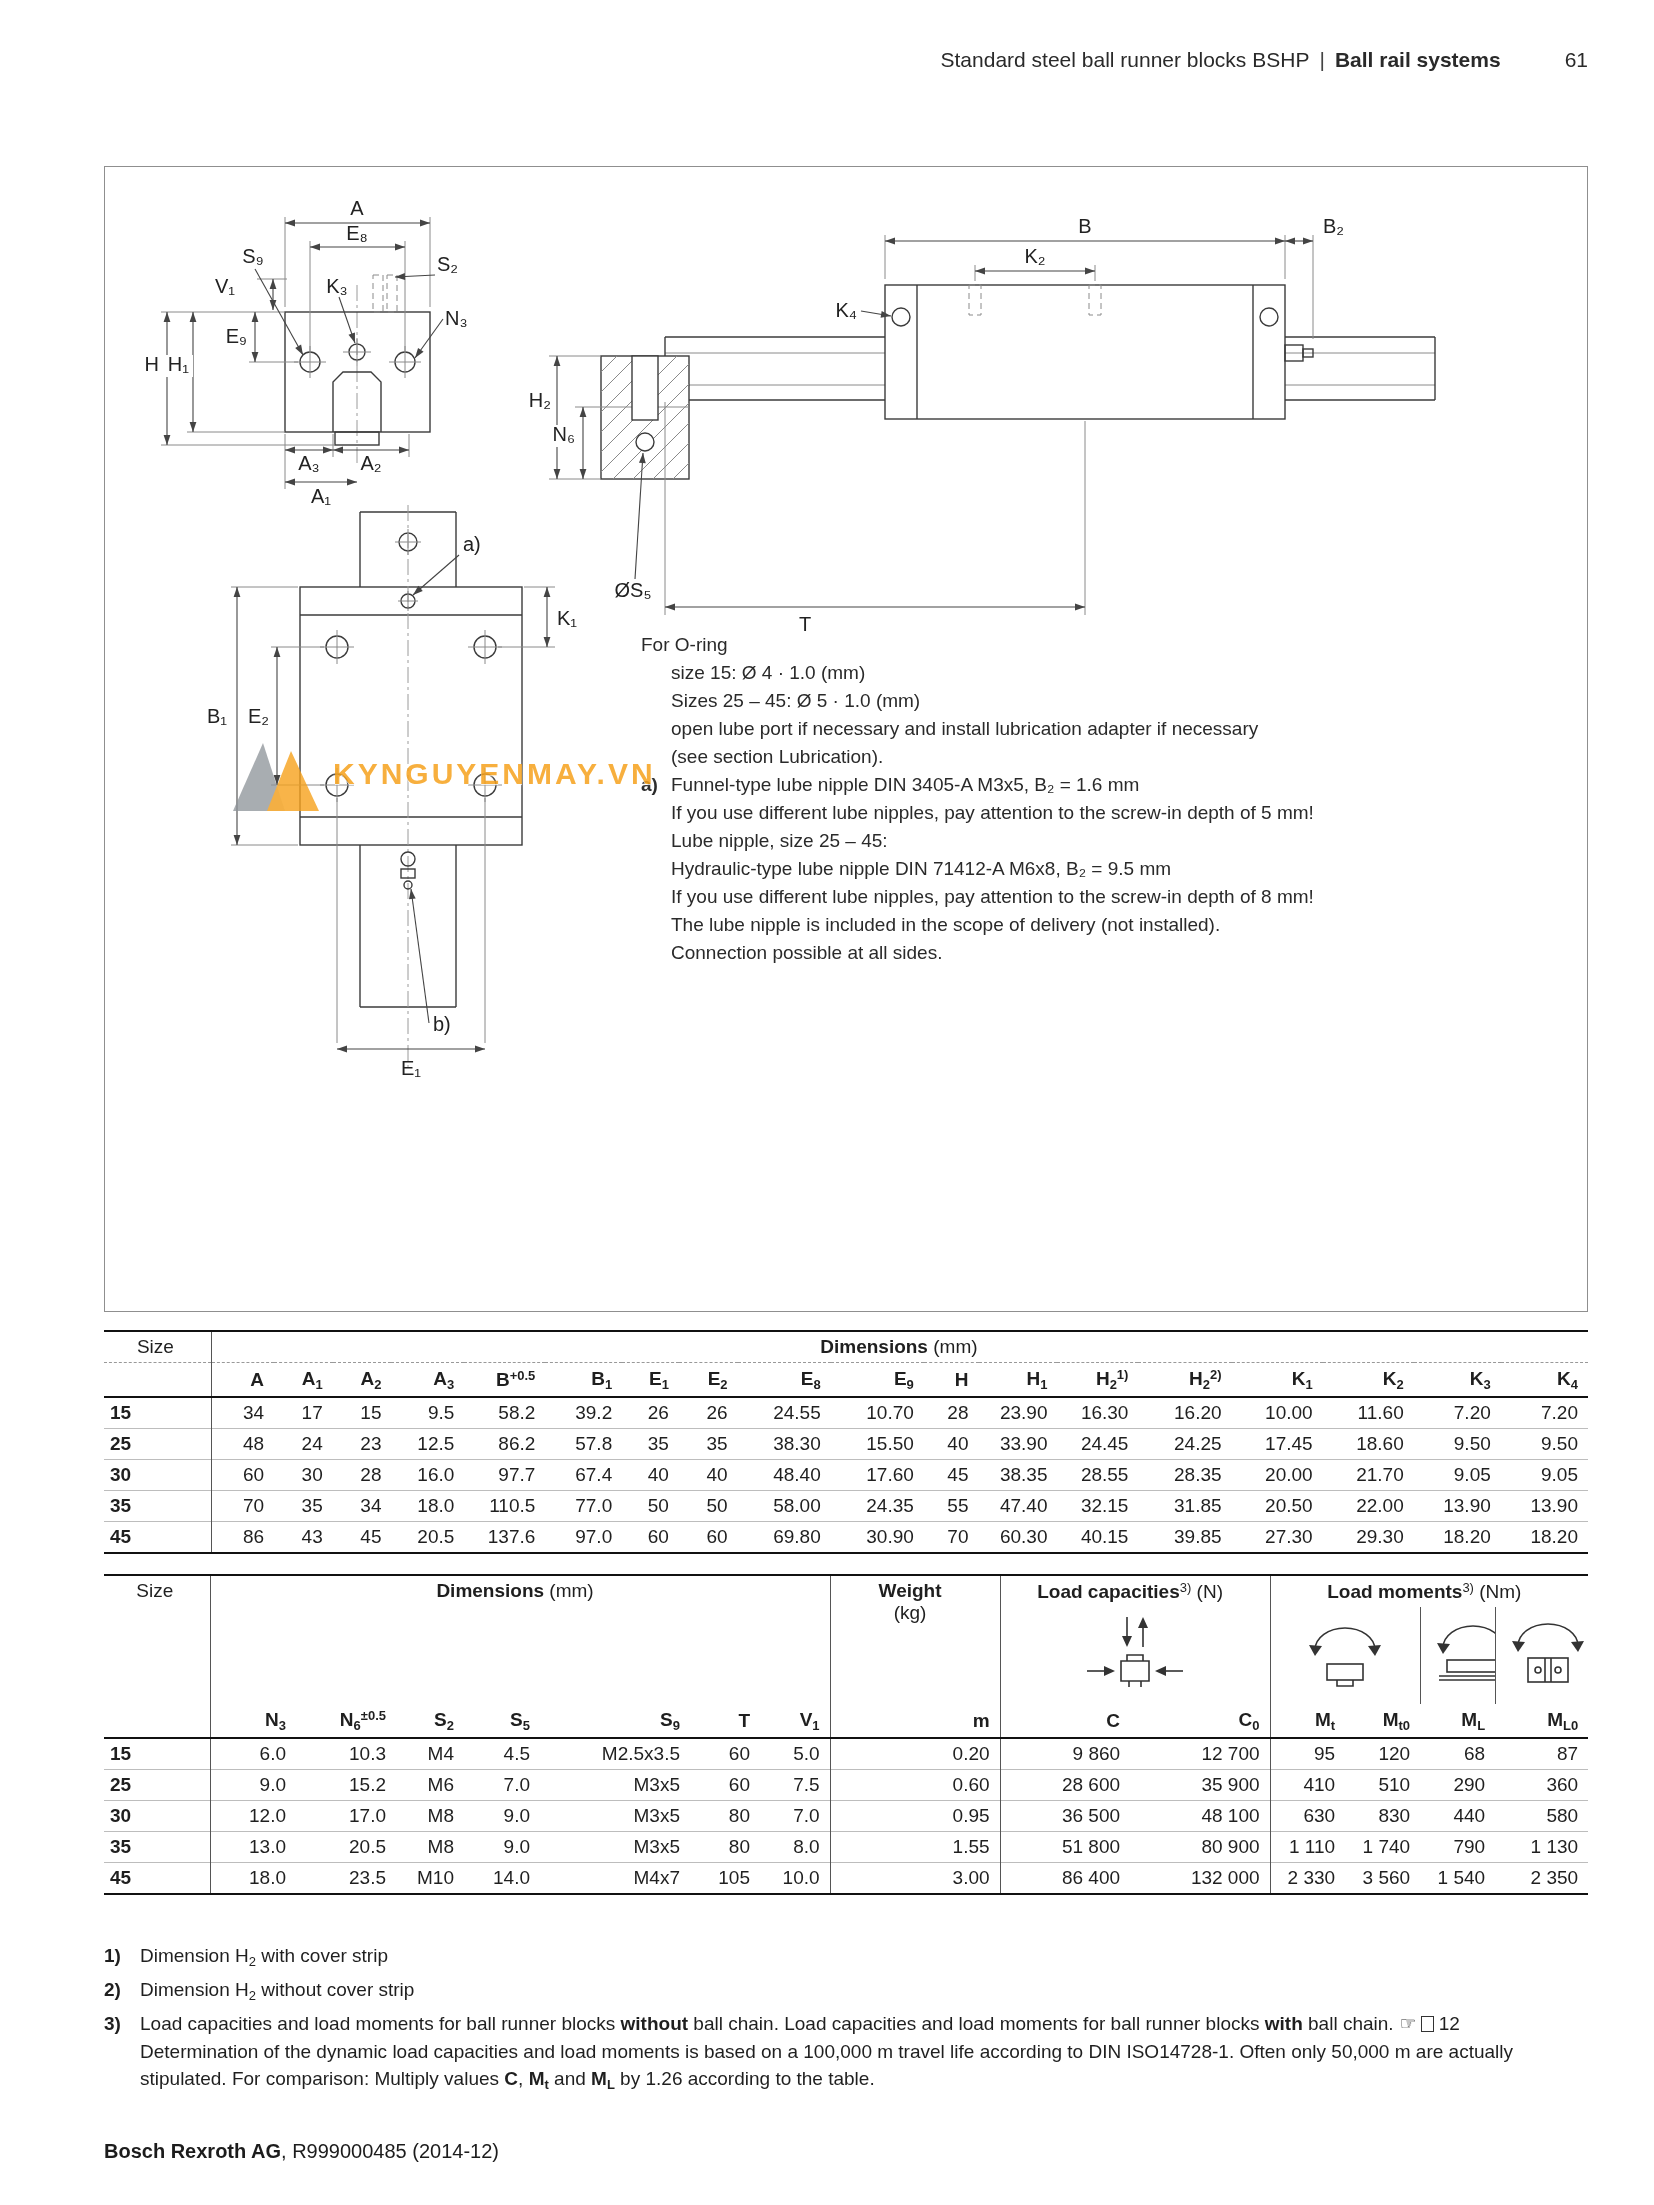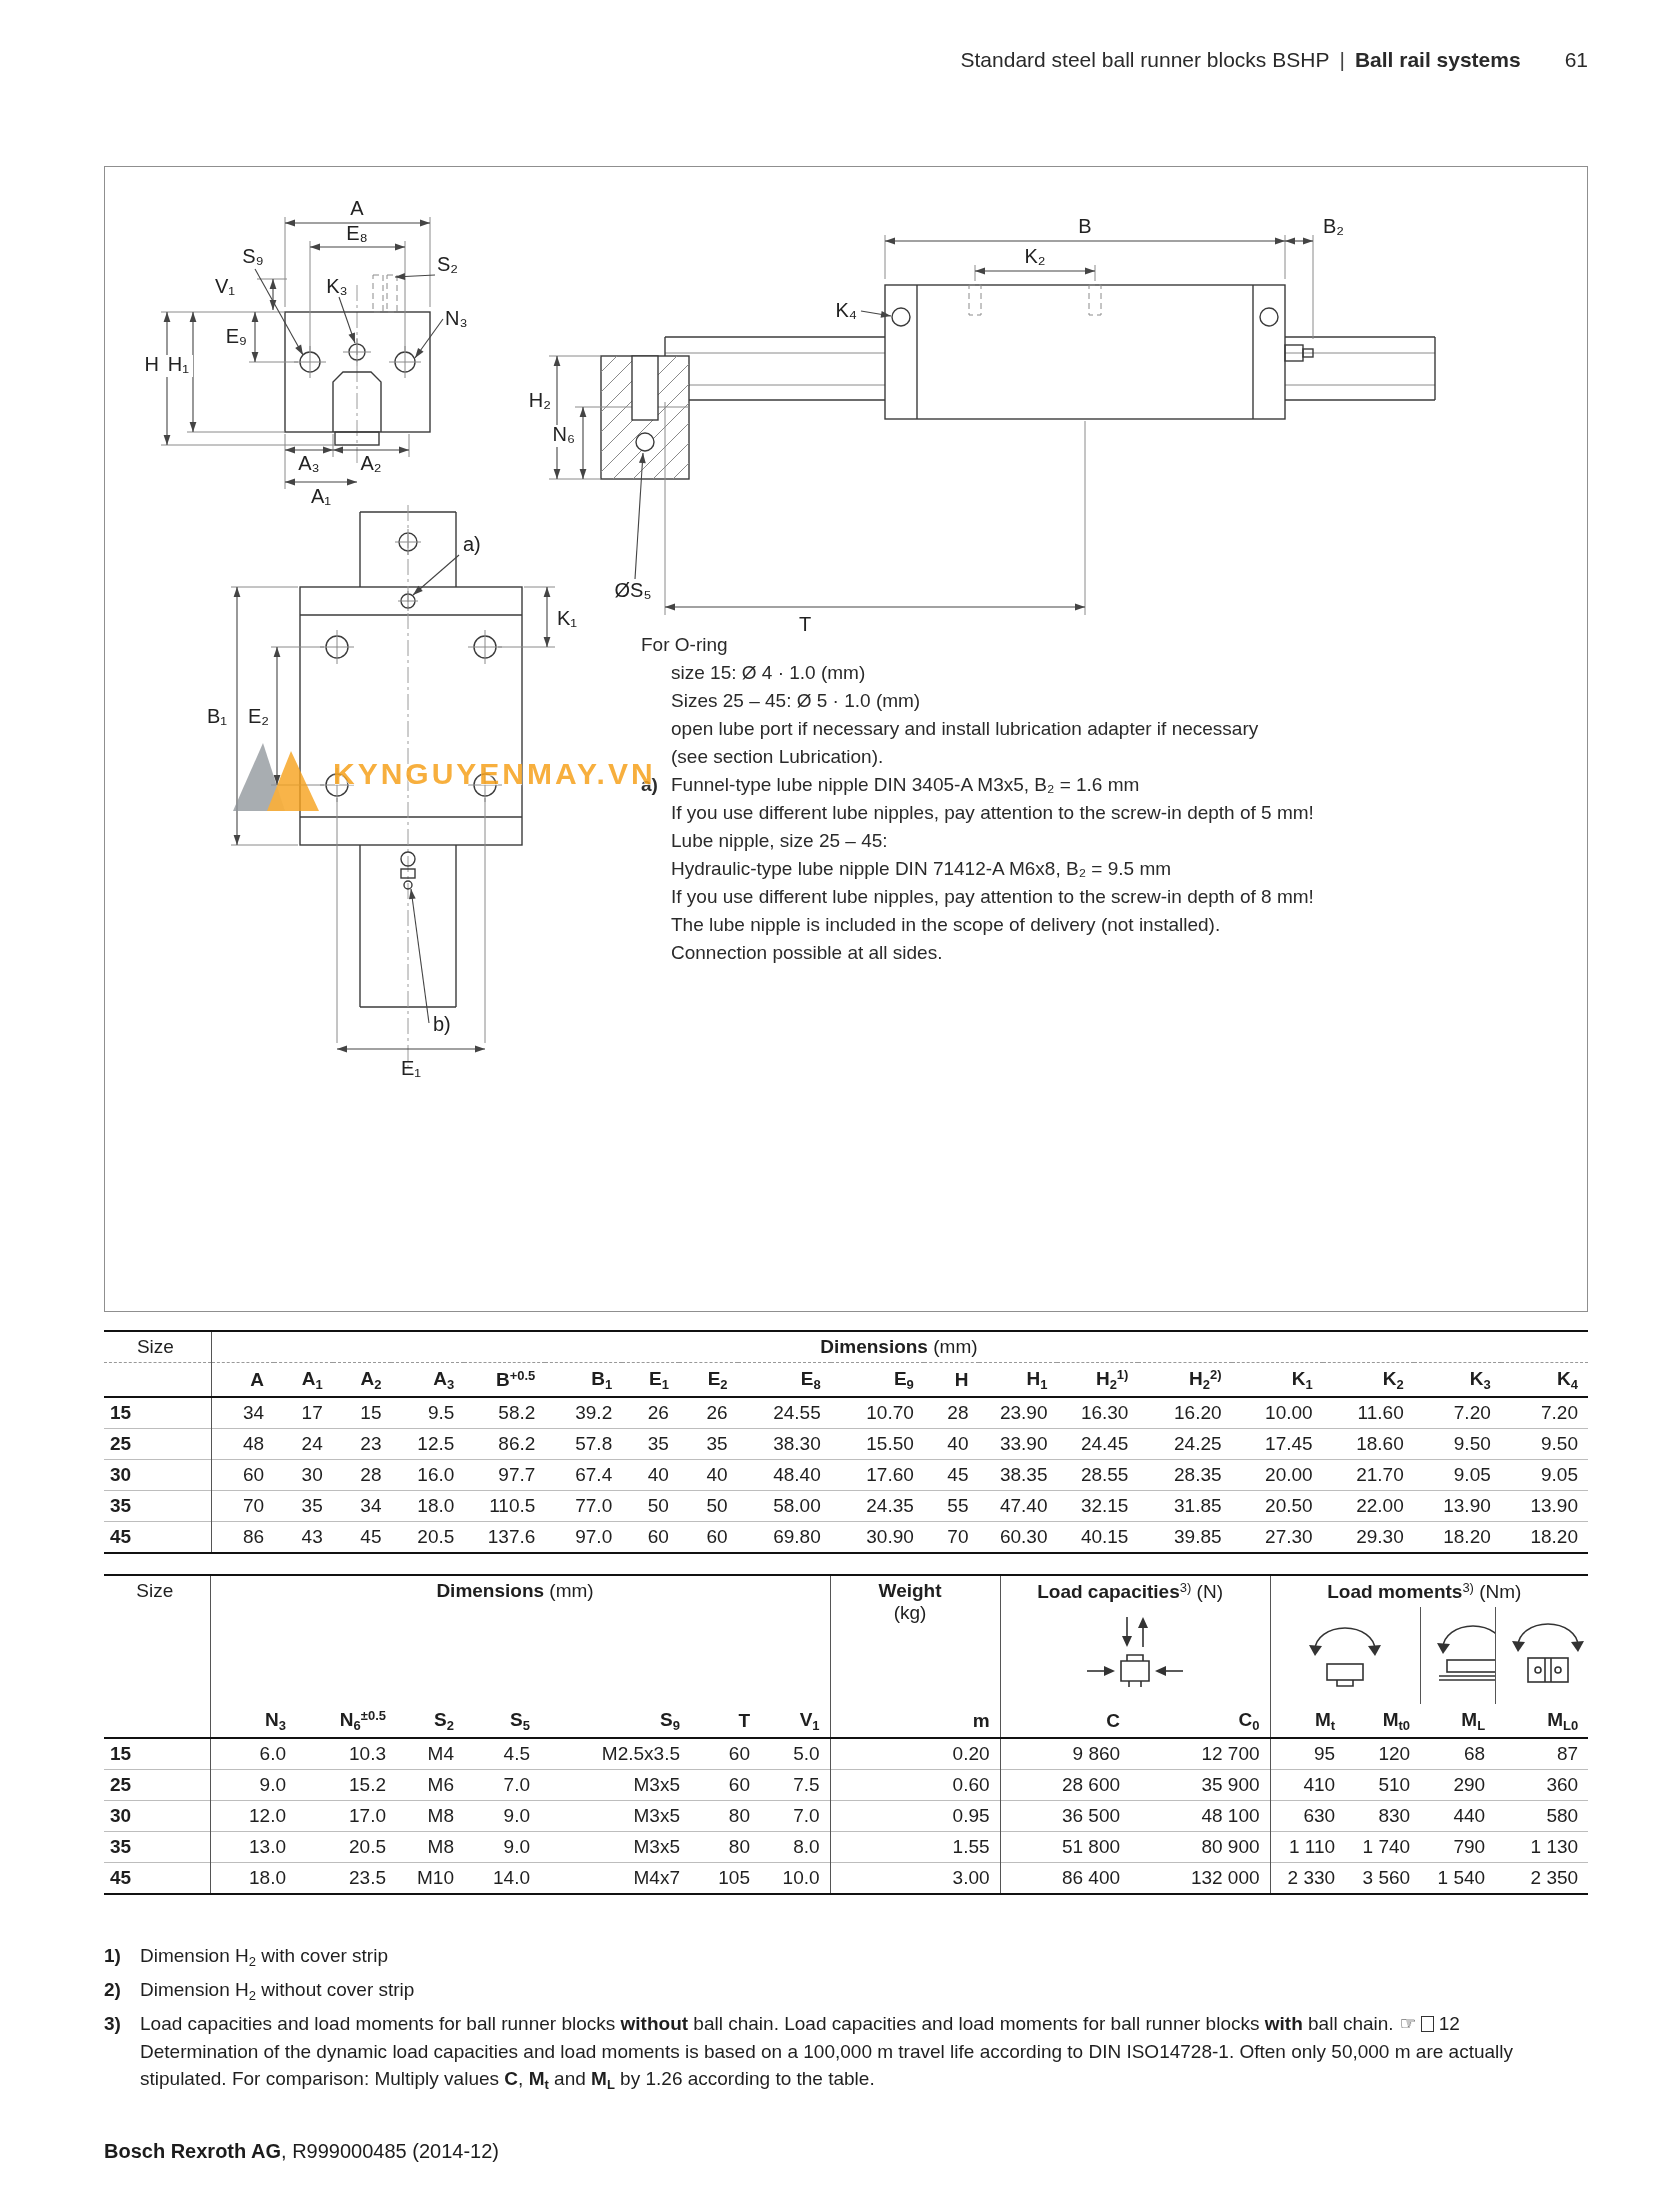--- a/index.html
+++ b/index.html
@@ -1,21 +1,21 @@
 <!DOCTYPE html>
 <html><head>
 <meta charset="utf-8">
 <style>
   *{margin:0;padding:0;box-sizing:border-box}
   html,body{background:#fff}
   body{width:1654px;height:2205px;position:relative;font-family:"Liberation Sans",sans-serif;color:#1f1f1f}
   .b{font-weight:bold}
   .header{position:absolute;top:48px;left:104px;width:1484px;display:flex;justify-content:flex-end;align-items:baseline;font-size:21px;color:#2a2a2a}
   .header .hsep{margin:0 10px;color:#444}
-  .header .pagenum{margin-left:44px}
+  .header .pagenum{margin-left:64px}
   .diagram-box{position:absolute;left:104px;top:166px;width:1484px;height:1146px;border:1px solid #8f8f8f;overflow:hidden}
   .dsvg{position:absolute;left:0;top:0}
   .dsvg .ln{fill:none;stroke:#3b3b3b;stroke-width:1.4}
   .dsvg .fw{fill:#fff;stroke:#3b3b3b;stroke-width:1.4}
   .dsvg .thin{fill:none;stroke:#8a8a8a;stroke-width:1}
   .dsvg .dash{stroke-dasharray:6 4}
   .dsvg .cl{fill:none;stroke:#9a9a9a;stroke-width:1;stroke-dasharray:16 4 3 4}
   .dsvg line.dim,.dsvg line.lead,.dsvg polyline.lead{stroke:#444;stroke-width:1.1;fill:none}
   .dsvg text{font-size:20px;fill:#222}
   .dsvg .wbg{fill:#fff;stroke:none}

